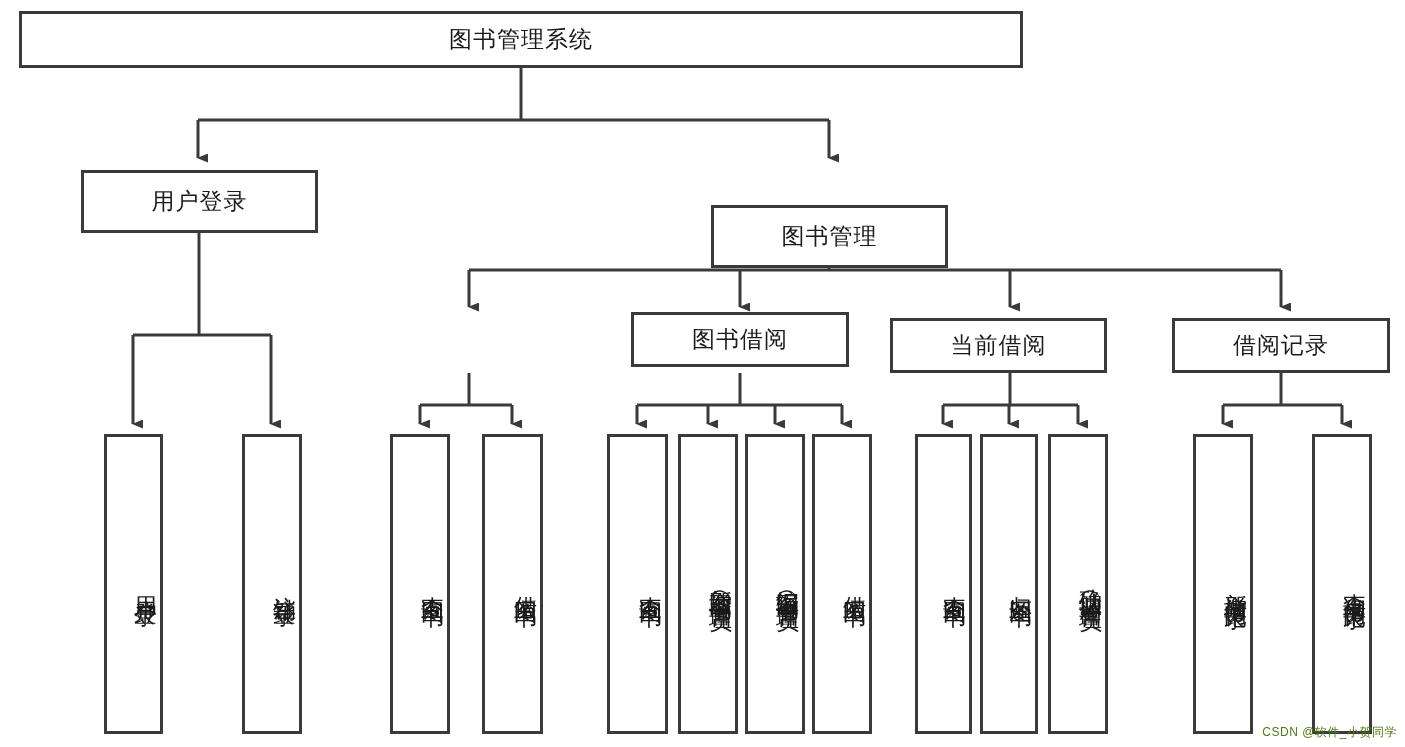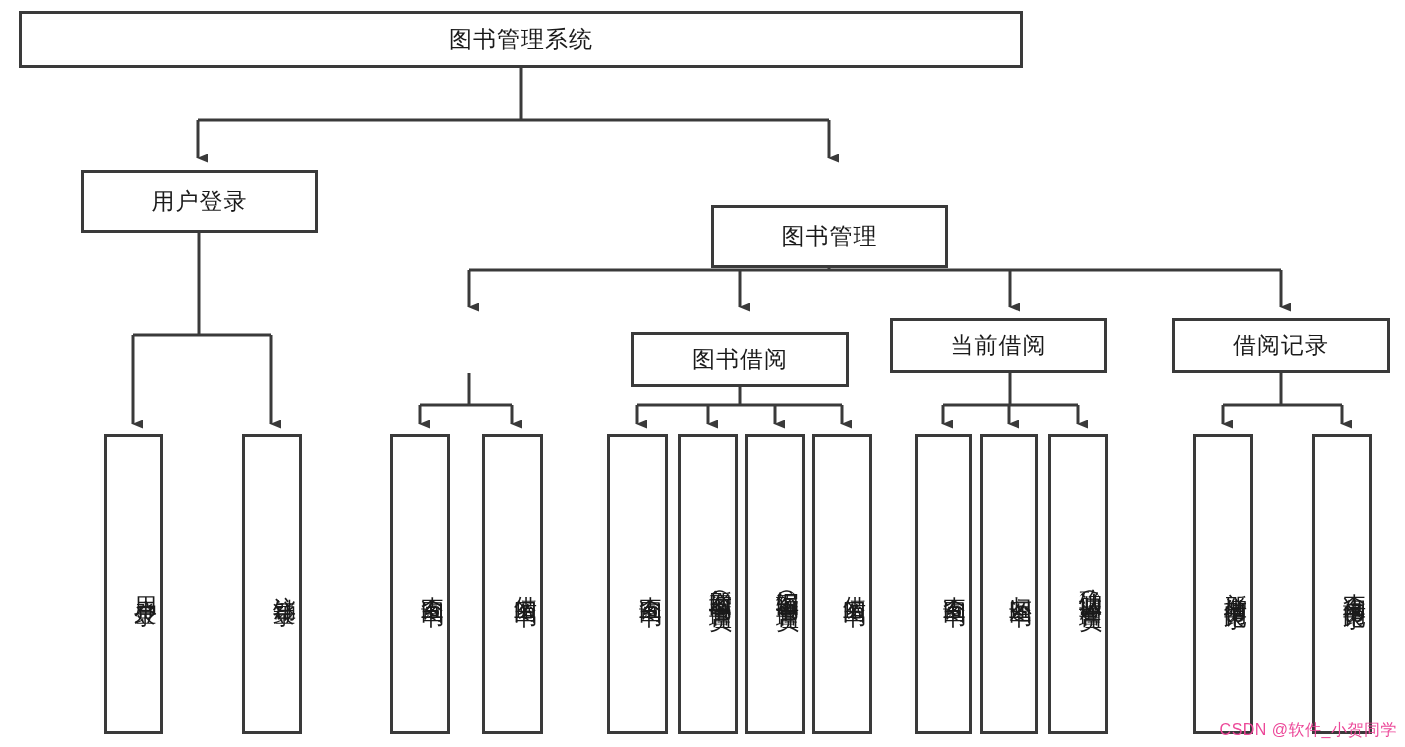--- a/index.html
+++ b/index.html
@@ -54,22 +54,22 @@
     left: 0;
     top: 0;
     width: 1405px;
     height: 747px;
     pointer-events: none;
   }
   .watermark {
     position: absolute;
     right: 8px;
     bottom: 6px;
-    font-size: 16px;
-    color: #ec4899;
+    font-size: 12px;
+    color: #4d7c0f;
     white-space: nowrap;
     letter-spacing: 0.5px;
   }
 </style>
 </head>
 <body>
 
 <div id="canvas">
 
   <svg class="links" viewBox="0 0 1405 747">
@@ -126,21 +126,21 @@
     <span>图书管理系统</span>
   </div>
 
   <div class="node horiz" style="left:81px; top:170px; width:237px; height:63px;">
     <span>用户登录</span>
   </div>
   <div class="node horiz" style="left:711px; top:170px; width:237px; height:63px;margin-top:35px;">
     <span>图书管理</span>
   </div>
 
-  <div class="node horiz" style="left:631px; top:332px; width:218px; height:55px;text-align:right;">
+  <div class="node horiz" style="left:631px; top:312px; width:218px; height:55px;text-align:right;">
     <span>图书借阅</span>
   </div>
   <div class="node horiz" style="left:890px; top:318px; width:217px; height:55px;">
     <span>当前借阅</span>
   </div>
   <div class="node horiz" style="left:1172px; top:318px; width:218px; height:55px;">
     <span>借阅记录</span>
   </div>
 
   <div class="node vert" style="left:104px; top:434px; width:59px; height:300px;">

